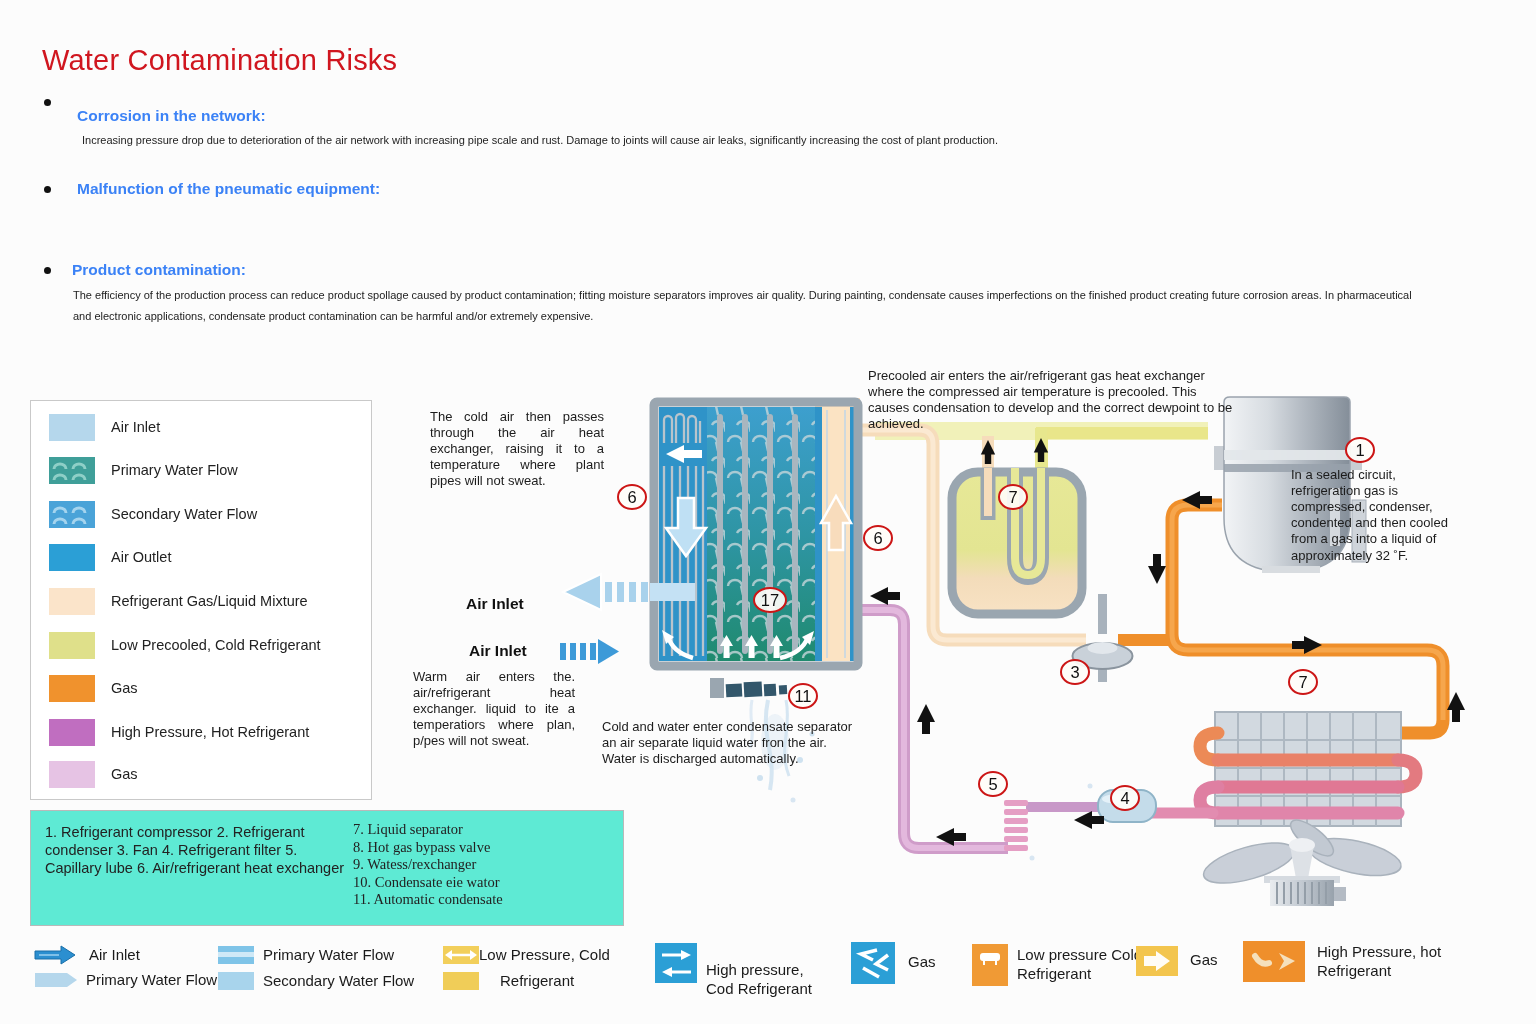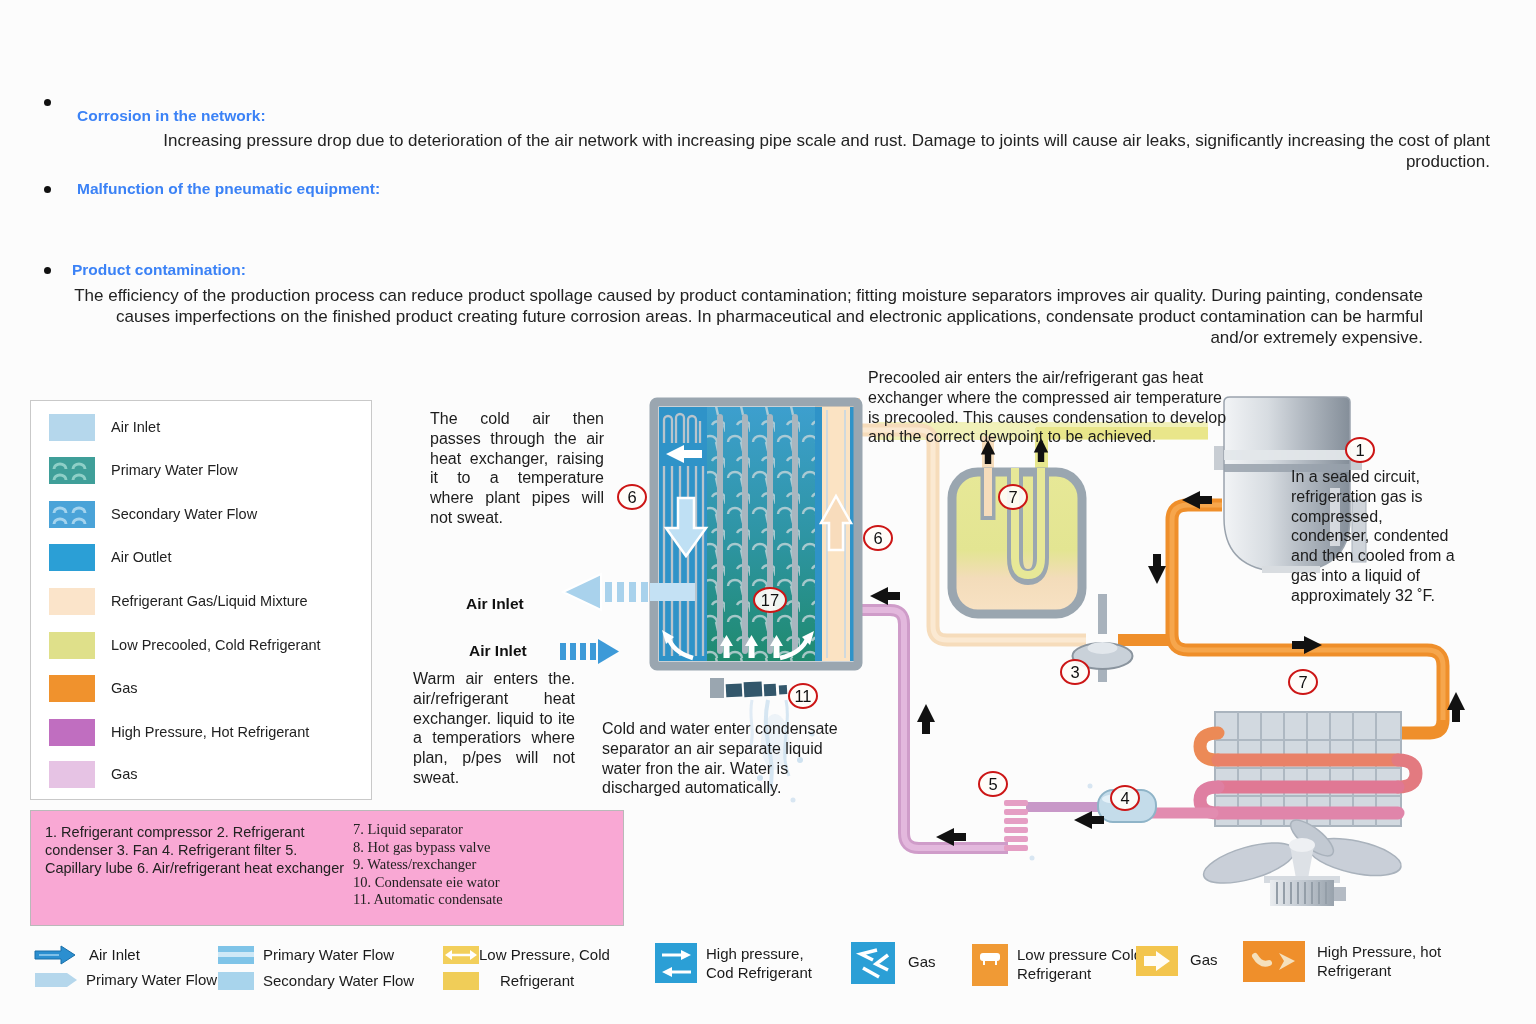--- a/index.html
+++ b/index.html
@@ -2,48 +2,49 @@
 <html><head>
 <meta charset="utf-8">
 <style>
   html,body{margin:0;padding:0;background:#e8e8e8;}
   #page{position:relative;width:1536px;height:1024px;background:#fcfcfc;overflow:hidden;
         font-family:"Liberation Sans",sans-serif;color:#1c1c1c;}
   .abs{position:absolute;}
   #title{left:42px;top:44px;font-size:29px;color:#d0161f;letter-spacing:.2px;}
   .bdot{width:7px;height:7px;border-radius:50%;background:#111;}
   .bhead{font-size:15.5px;font-weight:bold;color:#3b82f6;}
-  .bbody{font-size:17px;line-height:21px;color:#222;text-align:right;}
+  .bbody{font-size:11px;line-height:21px;color:#222;}
   
   #legend{left:30px;top:400px;width:340px;height:398px;border:1.5px solid #c9c9c9;background:#fff;}
   .lrow{position:absolute;left:18px;height:30px;display:flex;align-items:center;}
   .lrow svg{margin-right:16px;}
   .llabel{font-size:14.5px;color:#222;}
   
-  #compkey{left:30px;top:810px;width:592px;height:114px;border:1.5px solid #b9b9b9;background:#f9a8d4;}
+  #compkey{left:30px;top:810px;width:592px;height:114px;border:1.5px solid #b9b9b9;background:#5eead4;}
   .ckcol1{position:absolute;left:14px;top:12px;width:302px;font-size:14.5px;line-height:18px;color:#222;}
   .ckcol2{position:absolute;left:322px;top:10px;width:260px;font-size:14.5px;line-height:17.5px;color:#222;font-family:Liberation Serif, serif;}
   
-  .anno{position:absolute;font-size:16px;line-height:1.24;color:#1c1c1c;}
+  .anno{position:absolute;font-size:13px;line-height:1.24;color:#1c1c1c;}
   .just{text-align:justify;}
   .ailab{position:absolute;font-size:15.5px;font-weight:bold;color:#111;}
   
   .marker{position:absolute;width:30px;height:26px;border:2.5px solid #cc1616;border-radius:50%;
           background:rgba(255,253,248,.92);display:flex;align-items:center;justify-content:center;
           font-size:16.5px;color:#111;box-sizing:border-box;}
   .marker.wide{width:34px;}
   
   .blitem{position:absolute;display:flex;align-items:flex-start;}
   .bllabel{font-size:15px;color:#1a1a1a;line-height:1.25;}
 </style>
 </head>
 <body>
 
 <div id="page">
 
+  <div class="abs" id="title">Water Contamination Risks</div>
 
   <div class="abs bdot" style="left:44px;top:99px"></div>
   <div class="abs bhead" style="left:77px;top:107px">Corrosion in the network:</div>
   <div class="abs bbody" style="left:82px;top:130px;width:1408px">Increasing pressure drop due to deterioration of the air network with increasing pipe scale and rust. Damage to joints will cause air leaks, significantly  increasing the cost of plant production.</div>
 
   <div class="abs bdot" style="left:44px;top:186px"></div>
   <div class="abs bhead" style="left:77px;top:180px">Malfunction of the pneumatic equipment:</div>
 
   <div class="abs bdot" style="left:44px;top:267px"></div>
   <div class="abs bhead" style="left:72px;top:261px">Product contamination:</div>
@@ -426,21 +427,21 @@
     <span class="bllabel" style="margin-left:21px">Refrigerant</span>
   </div>
   <div class="blitem" style="left:655px;top:943px">
     <svg width="42" height="40">
       <rect width="42" height="40" fill="#2b9fd6"></rect>
       <line x1="7" y1="12" x2="26" y2="12" stroke="#fff" stroke-width="3"></line>
         <polygon points="26,7 36,12 26,17" fill="#fff"></polygon>
       <line x1="36" y1="29" x2="17" y2="29" stroke="#fff" stroke-width="3"></line>
         <polygon points="17,24 7,29 17,34" fill="#fff"></polygon>
     </svg>
-    <span class="bllabel" style="margin-left:9px;width:122px;margin-top:2px">High pressure, Cod Refrigerant</span>
+    <span class="bllabel" style="margin-left:9px;width:122px;margin-top:18px">High pressure, Cod Refrigerant</span>
   </div>
   <div class="blitem" style="left:851px;top:942px">
     <svg width="44" height="42">
       <rect width="44" height="42" fill="#2b9fd6"></rect>
       <polyline points="26,8 10,12 22,18" fill="none" stroke="#fff" stroke-width="3.5"></polyline>
       <polyline points="37,13 25,22 37,28" fill="none" stroke="#fff" stroke-width="3.5"></polyline>
       <polyline points="12,26 28,35" fill="none" stroke="#fff" stroke-width="3.5"></polyline>
     </svg>
     <span class="bllabel" style="margin-left:13px;margin-top:11px">Gas</span>
   </div>

